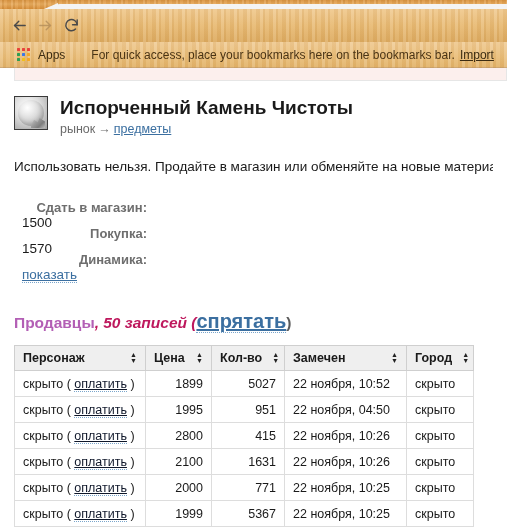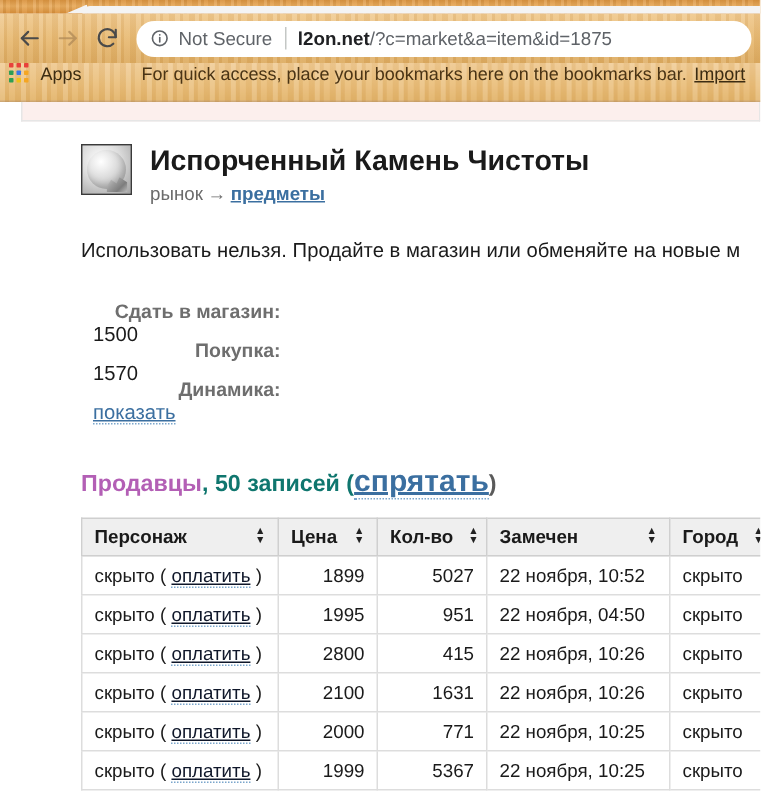--- a/index.html
+++ b/index.html
@@ -81,21 +81,22 @@
     margin: 0 8px; flex: 0 0 auto;
   }
   .url { font-size: 12.5px; white-space: nowrap; overflow: hidden; }
   .url .host { color: #202124; font-weight: 700; }
   .url .path { color: #5f6368; }
 
   
   .bookmarks {
     height: 26px;
     display: flex;
-    padding: 0 0;
+    align-items: center;
+    padding: 0 11px;
     background:
       repeating-linear-gradient(90deg,
         rgba(255,255,255,0.16) 0px, rgba(255,255,255,0.16) 3px,
         rgba(170,120,55,0.09) 3px, rgba(170,120,55,0.09) 6px,
         rgba(255,255,255,0.08) 6px, rgba(255,255,255,0.08) 10px,
         rgba(160,110,50,0.06) 10px, rgba(160,110,50,0.06) 14px),
       linear-gradient(180deg, #efc990 0%, #e9bd78 60%, #e2b268 100%);
     border-bottom: 1px solid rgba(140,95,40,.35);
     overflow: hidden;
   }
@@ -107,35 +108,34 @@
     gap: 2px;
     margin: 0 8px 0 6px;
     flex: 0 0 auto;
   }
   .apps-icon i { display: block; width: 3px; height: 3px; border-radius: .5px; }
   .bm-label {
     font-size: 12px; color: #3c2c12; white-space: nowrap; flex: 0 0 auto;
   }
   .bm-hint {
     font-size: 12px; color: #4a3415; white-space: nowrap;
-    margin-left: 40px; flex: 0 0 auto;
+    margin-left: 26px; flex: 0 0 auto;
   }
   .bm-import {
     font-size: 12px; color: #3c2c12; text-decoration: underline;
     margin-left: 5px; white-space: nowrap; flex: 0 0 auto;
   }
 
   
   #page {
     position: relative;
     width: 507px;
     height: 463px;
     background: #ffffff;
     overflow: hidden;
-    padding-left: 40px;
   }
 
   .pink-banner {
     position: absolute;
     left: 14px; right: 0; top: 0; height: 13px;
     background: #fcefed;
     border: 1px solid #e6e6e6;
     border-top: none;
   }
 
@@ -167,21 +167,21 @@
   }
   .item-titles { margin-left: 12px; padding-top: 1px; }
   .item-title {
     font-size: 19px; font-weight: 700; color: #1a1a1a; line-height: 22px;
     white-space: nowrap;
   }
   .breadcrumb {
     font-size: 12.5px; color: #6b6b6b; margin-top: 3px;
   }
   .breadcrumb .arrow { margin: 0 3px; }
-  .breadcrumb a { color: #3b6fa0; text-decoration: underline; font-weight: bold; }
+  .breadcrumb a { color: #3b6fa0; text-decoration: underline; }
 
   .desc {
     margin-top: 22px;
     font-size: 13.5px; color: #1a1a1a;
     line-height: 18px;
     white-space: nowrap;
     overflow: hidden;
   }
 
   
@@ -205,21 +205,21 @@
     border-bottom: 1px dotted #7ba6cc;
     font-size: 13.5px;
   }
 
   
   .sellers-head {
     margin-top: 32px;
     font-size: 15.5px; font-weight: 700;
   }
   .sellers-head .word { color: #b35fb5; }
-  .sellers-head .count { color: #0f766e; }
+  .sellers-head .count { color: #be185d; font-style: italic; }
   .sellers-head .paren { color: #5a5a5a; }
   .sellers-head .dotted-link { font-size: 20px; font-weight: 700; }
 
   
   table.sellers {
     margin-top: 12px;
     border-collapse: collapse;
     width: 459px;
     table-layout: fixed;
     font-size: 12.5px;
@@ -287,32 +287,20 @@
           <polyline points="13 6 19 12 13 18"></polyline>
       </svg>
     </div>
     <div class="navbtn">
       <svg width="17" height="17" viewBox="0 0 24 24" fill="none" stroke="currentColor" stroke-width="2" stroke-linecap="round" stroke-linejoin="round">
         <path d="M20 11a8 8 0 1 0-2.3 6.1"></path>
           <polyline points="20 4 20 11 13.5 11"></polyline>
       </svg>
     </div>
 
-    <div class="omnibox">
-      <span class="info-icon">
-        <svg width="13" height="13" viewBox="0 0 24 24" fill="none" stroke="currentColor" stroke-width="2">
-          <circle cx="12" cy="12" r="9"></circle>
-          <line x1="12" y1="11" x2="12" y2="16.5" stroke-linecap="round"></line>
-          <circle cx="12" cy="7.8" r="1.1" fill="currentColor" stroke="none"></circle>
-        </svg>
-      </span>
-      <span class="not-secure">Not Secure</span>
-      <span class="om-sep"></span>
-      <span class="url"><span class="host">l2on.net</span><span class="path">/?c=market&amp;a=item&amp;id=1875</span></span>
-    </div>
   </div>
 
   <div class="bookmarks">
     <span class="apps-icon" id="apps-icon">
         <i style="background: rgb(232, 65, 59);"></i>
         <i style="background: rgb(232, 65, 59);"></i>
         <i style="background: rgb(232, 65, 59);"></i>
         <i style="background: rgb(46, 158, 84);"></i>
         <i style="background: rgb(59, 120, 231);"></i>
         <i style="background: rgb(245, 166, 35);"></i>

